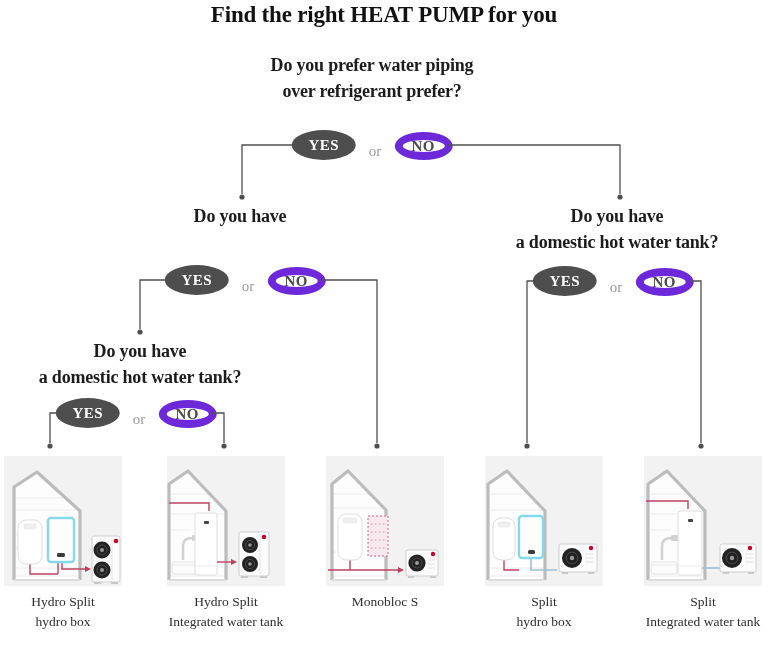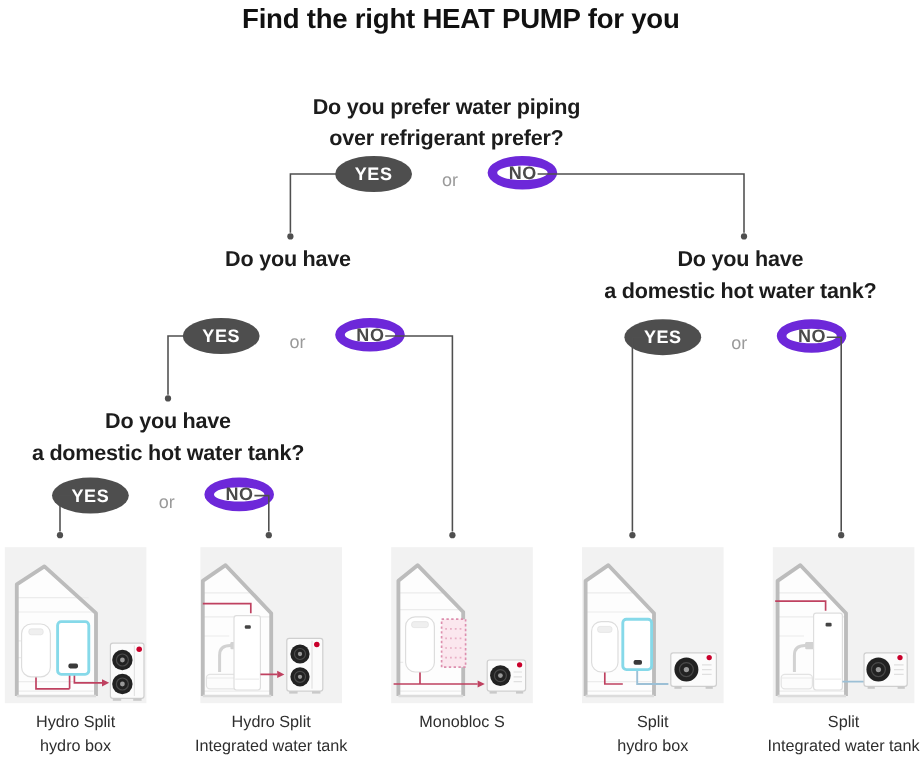--- a/index.html
+++ b/index.html
@@ -1,32 +1,32 @@
 <!DOCTYPE html>
 <html><head>
 <meta charset="utf-8">
 <title>Find the right HEAT PUMP for you</title>
 <style>
   html,body{margin:0;padding:0;background:#fff;}
   #stage{
     position:relative;width:768px;height:652px;background:#ffffff;
-    font-family:Liberation Sans, sans-serif;overflow:hidden;
+    font-family:Liberation Serif, serif;overflow:hidden;
   }
   .page-title{
     position:absolute;top:2px;left:0;width:768px;text-align:center;
     font-size:23px;font-weight:bold;color:#111;letter-spacing:-0.2px;
   }
   .question{
     position:absolute;transform:translateX(-50%);text-align:center;
     font-size:18px;font-weight:600;color:#1c1c1c;line-height:26px;
     white-space:nowrap;letter-spacing:-0.2px;
   }
   .choice{
     position:absolute;transform:translate(-50%,-50%);
-    display:flex;align-items:flex-start;gap:25px;
+    display:flex;align-items:flex-end;gap:13px;
   }
   .pill{
     display:flex;align-items:center;justify-content:center;
     border-radius:50%;font-weight:bold;font-size:15px;letter-spacing:0.5px;
     box-sizing:border-box;
   }
   .pill.yes{width:64px;height:30px;background:#4e4e4e;color:#fff;}
   .pill.no{width:58px;height:28px;background:#fff;border:8px solid #6d28d9;color:#4a4a4a;}
   .or{font-size:15px;color:#9a9a9a;margin-top:12px;}
   #connectors{position:absolute;left:0;top:0;z-index:1;}
@@ -62,21 +62,21 @@
         <circle cx="620" cy="197" r="2.6"></circle>
       <circle cx="140" cy="332" r="2.6"></circle>
         <circle cx="377" cy="446" r="2.6"></circle>
       <circle cx="527" cy="446" r="2.6"></circle>
         <circle cx="701" cy="446" r="2.6"></circle>
       <circle cx="50" cy="446" r="2.6"></circle>
         <circle cx="224" cy="446" r="2.6"></circle>
     </g>
   </svg>
 
-  <div class="question" style="left:372px;top:76px;">
+  <div class="question" style="left:372px;top:52px;">
     <div>Do you prefer water piping</div>
     <div>over refrigerant prefer?</div>
   </div>
   <div class="choice" style="left:372px;top:145px;">
     <span class="pill yes">YES</span>
     <span class="or">or</span>
     <span class="pill no">NO</span>
   </div>
 
   <div class="question" style="left:240px;top:203px;">

